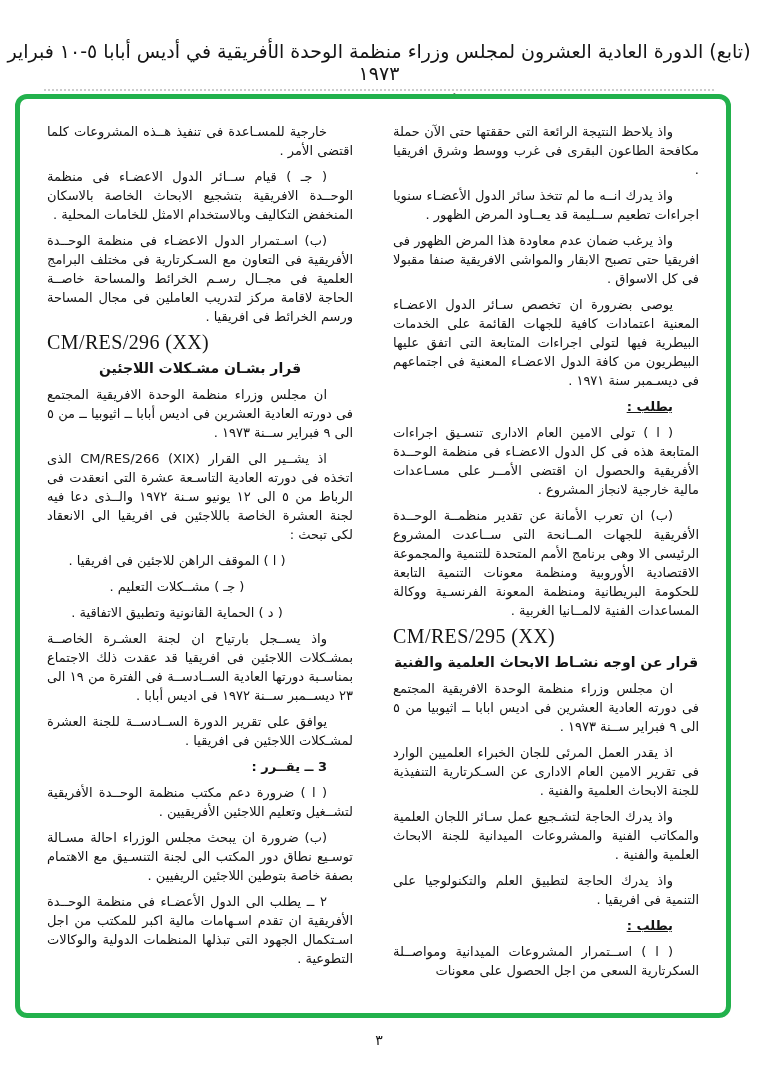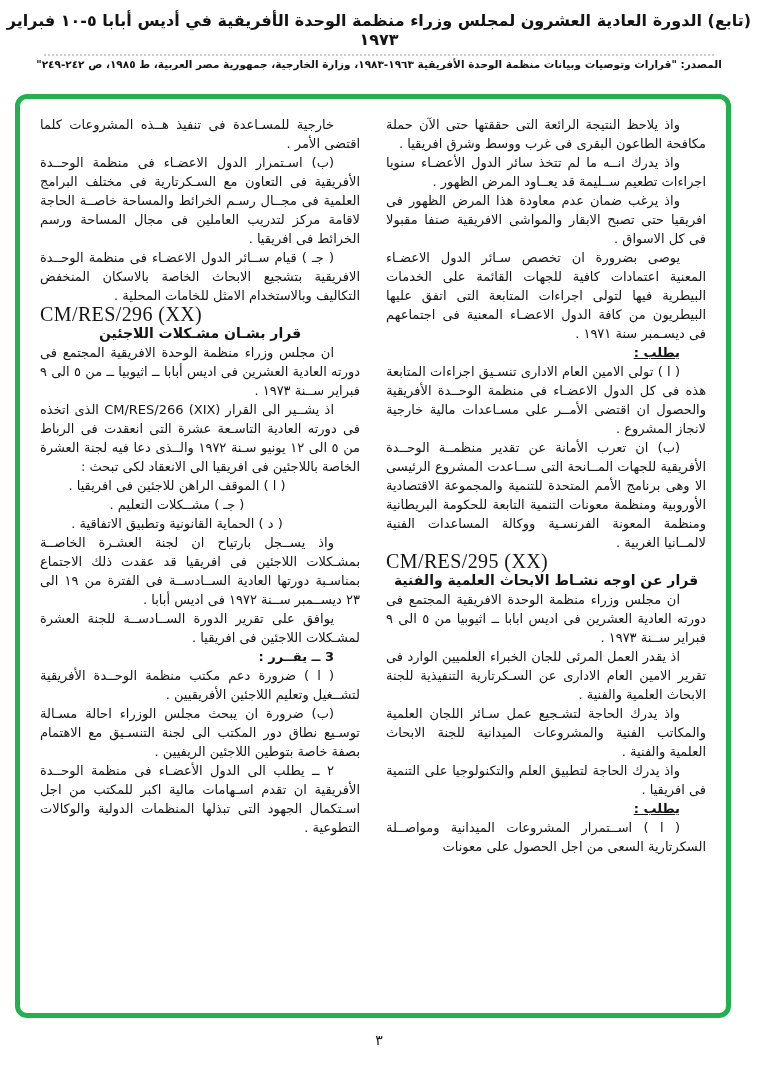--- a/index.html
+++ b/index.html
@@ -8,24 +8,24 @@
     width: 758px;
     height: 1078px;
     margin: 0 auto;
     background: #ffffff;
     font-family: "DejaVu Sans", "Liberation Sans", sans-serif;
     color: #141414;
     direction: rtl;
     overflow: hidden;
   }
   .doc-title {
-    padding-top: 11px;
+    padding-top: 40px;
     text-align: center;
-    font-size: 16px;
-    font-weight: 700;
+    font-size: 19px;
+    font-weight: 400;
     letter-spacing: 0.2px;
   }
   .title-rule {
     margin: 4px 44px 2px;
     border-bottom: 2px dotted #cccccc;
     height: 1px;
   }
   .doc-source {
     text-align: center;
     font-size: 10.5px;
@@ -50,21 +50,21 @@
     direction: rtl;
     gap: 26px;
   }
   .col {
     flex: 1 1 0;
     min-width: 0;
     font-size: 13px;
     line-height: 19px;
     text-align: justify;
   }
-  .col p, .col h3, .col div { margin: 0; }
+  .col p, .col h3, .col div { margin: 7px; }
   .blk-p      { margin: 0 0 6px; text-indent: 26px; }
   .blk-item   { margin: 0 0 6px; text-indent: 46px; text-align: center; }
   .blk-label  { margin: 3px 0 6px; text-indent: 26px; font-weight: 700; text-decoration: underline; }
   .blk-bold   { margin: 3px 0 6px; text-indent: 26px; font-weight: 700; }
   .blk-code   {
     margin: 26px 0 6px;
     direction: ltr;
     text-align: left;
     font-family: "Liberation Serif", "DejaVu Serif", serif;
     font-size: 20px;
@@ -108,22 +108,22 @@
           <h3 class="blk-heading">قرار عن اوجه نشـاط الابحاث العلمية والفنية</h3>
           <p class="blk-p">ان مجلس وزراء منظمة الوحدة الافريقية المجتمع فى دورته العادية العشرين فى اديس ابابا ــ اثيوبيا من ٥ الى ٩ فبراير ســنة ١٩٧٣ .</p>
           <p class="blk-p">اذ يقدر العمل المرئى للجان الخبراء العلميين الوارد فى تقرير الامين العام الادارى عن السـكرتارية التنفيذية للجنة الابحاث العلمية والفنية .</p>
           <p class="blk-p">واذ يدرك الحاجة لتشـجيع عمل سـائر اللجان العلمية والمكاتب الفنية والمشروعات الميدانية للجنة الابحاث العلمية والفنية .</p>
           <p class="blk-p">واذ يدرك الحاجة لتطبيق العلم والتكنولوجيا على التنمية فى افريقيا .</p>
           <p class="blk-label">يطلب :</p>
           <p class="blk-p">( ا ) اســتمرار المشروعات الميدانية ومواصــلة السكرتارية السعى من اجل الحصول على معونات</p>
         </div>
       <div class="col">
           <p class="blk-p">خارجية للمسـاعدة فى تنفيذ هــذه المشروعات كلما اقتضى الأمر .</p>
+          <p class="blk-p">( جـ ) قيام ســائر الدول الاعضـاء فى منظمة الوحــدة الافريقية بتشجيع الابحاث الخاصة بالاسكان المنخفض التكاليف وبالاستخدام الامثل للخامات المحلية .</p>
           <p class="blk-p">(ب) اسـتمرار الدول الاعضـاء فى منظمة الوحــدة الأفريقية فى التعاون مع السـكرتارية فى مختلف البرامج العلمية فى مجــال رسـم الخرائط والمساحة خاصــة الحاجة لاقامة مركز لتدريب العاملين فى مجال المساحة ورسم الخرائط فى افريقيا .</p>
-          <p class="blk-p">( جـ ) قيام ســائر الدول الاعضـاء فى منظمة الوحــدة الافريقية بتشجيع الابحاث الخاصة بالاسكان المنخفض التكاليف وبالاستخدام الامثل للخامات المحلية .</p>
           <div class="blk-code">CM/RES/296 (XX)</div>
           <h3 class="blk-heading">قرار بشـان مشـكلات اللاجئين</h3>
           <p class="blk-p">ان مجلس وزراء منظمة الوحدة الافريقية المجتمع فى دورته العادية العشرين فى اديس أبابا ــ اثيوبيا ــ من ٥ الى ٩ فبراير ســنة ١٩٧٣ .</p>
           <p class="blk-p">اذ يشــير الى القرار ‎CM/RES/266 (XIX)‎ الذى اتخذه فى دورته العادية التاسـعة عشرة التى انعقدت فى الرباط من ٥ الى ١٢ يونيو سـنة ١٩٧٢ والــذى دعا فيه لجنة العشرة الخاصة باللاجئين فى افريقيا الى الانعقاد لكى تبحث :</p>
           <p class="blk-item">( ا ) الموقف الراهن للاجئين فى افريقيا .</p>
           <p class="blk-item">( جـ ) مشــكلات التعليم .</p>
           <p class="blk-item">( د ) الحماية القانونية وتطبيق الاتفاقية .</p>
           <p class="blk-p">واذ يســجل بارتياح ان لجنة العشـرة الخاصــة بمشـكلات اللاجئين فى افريقيا قد عقدت ذلك الاجتماع بمناسـبة دورتها العادية الســادســة فى الفترة من ١٩ الى ٢٣ ديســمبر ســنة ١٩٧٢ فى اديس أبابا .</p>
           <p class="blk-p">يوافق على تقرير الدورة الســادســة للجنة العشرة لمشـكلات اللاجئين فى افريقيا .</p>
           <p class="blk-bold">3 ــ يقــرر :</p>

